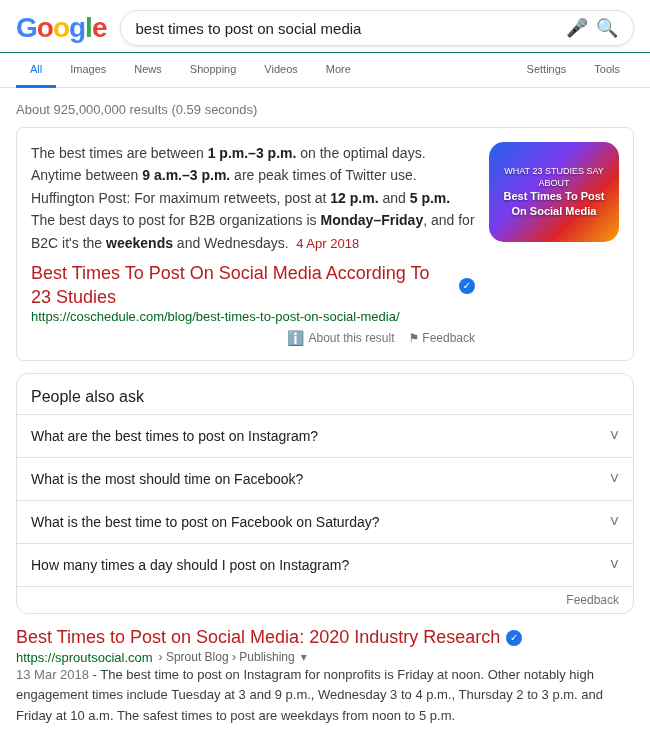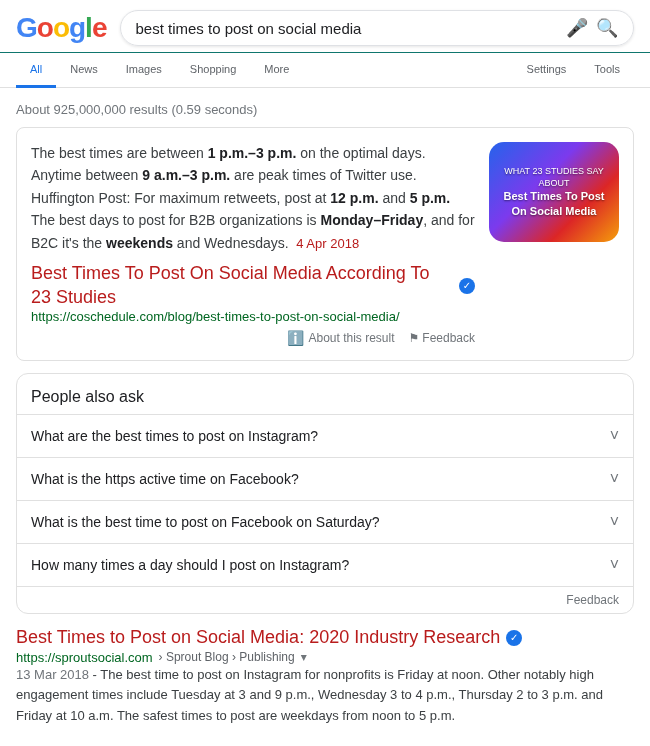--- a/index.html
+++ b/index.html
@@ -278,23 +278,24 @@
     <div class="search-bar">
       <input class="search-input" type="text" value="best times to post on social media" style="">
       <span class="mic-icon">🎤</span>
       <span class="search-icon-btn">🔍</span>
     </div>
   </div>
 </div>
 
 <div class="nav-tabs">
   <div class="nav-tab active">All</div>
+  <div class="nav-tab">Images</div>
   <div class="nav-tab">News</div>
-  <div class="nav-tab">Images</div>
   <div class="nav-tab">Shopping</div>
+  <div class="nav-tab">Videos</div>
   <div class="nav-tab">More</div>
   <div class="nav-right">
     <div class="nav-tab">Settings</div>
     <div class="nav-tab">Tools</div>
   </div>
 </div>
 
 <div class="main">
 
   <div class="results-count">About 925,000,000 results (0.59 seconds)</div>
@@ -329,21 +330,21 @@
     </div>
   </div>
 
   <div class="paa-box">
     <div class="paa-title">People also ask</div>
     <div class="paa-item">
       <span>What are the best times to post on Instagram?</span>
       <span class="paa-chevron">˅</span>
     </div>
     <div class="paa-item">
-      <span>What is the https active time on Facebook?</span>
+      <span>What is the most should time on Facebook?</span>
       <span class="paa-chevron">˅</span>
     </div>
     <div class="paa-item">
       <span>What is the best time to post on Facebook on Saturday?</span>
       <span class="paa-chevron">˅</span>
     </div>
     <div class="paa-item">
       <span>How many times a day should I post on Instagram?</span>
       <span class="paa-chevron">˅</span>
     </div>

